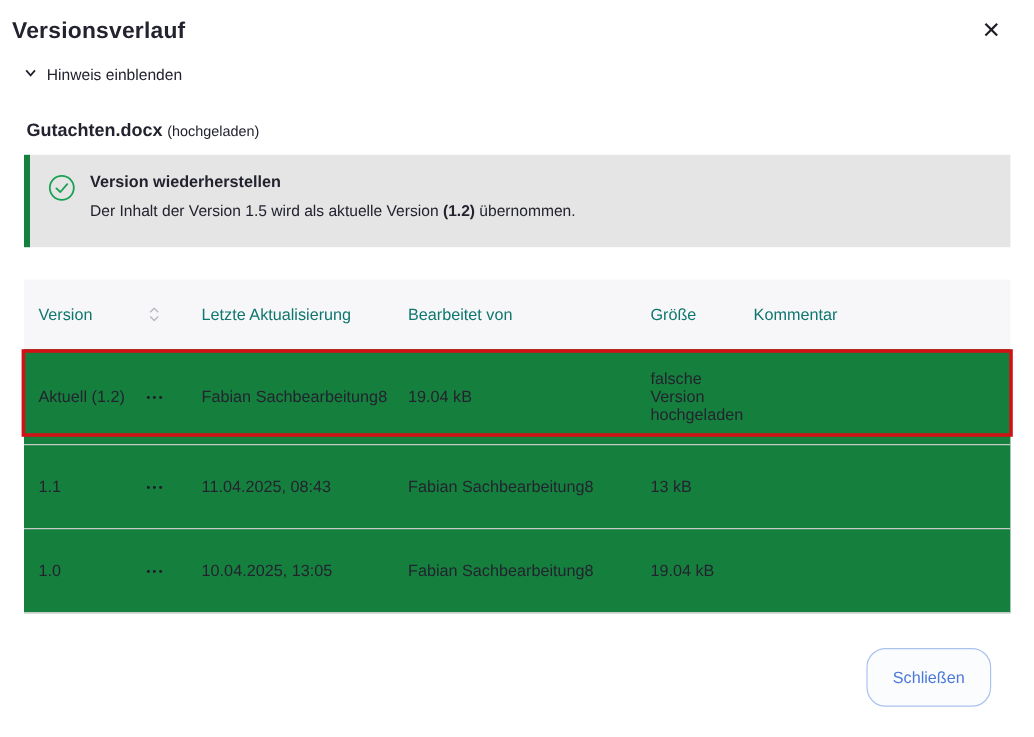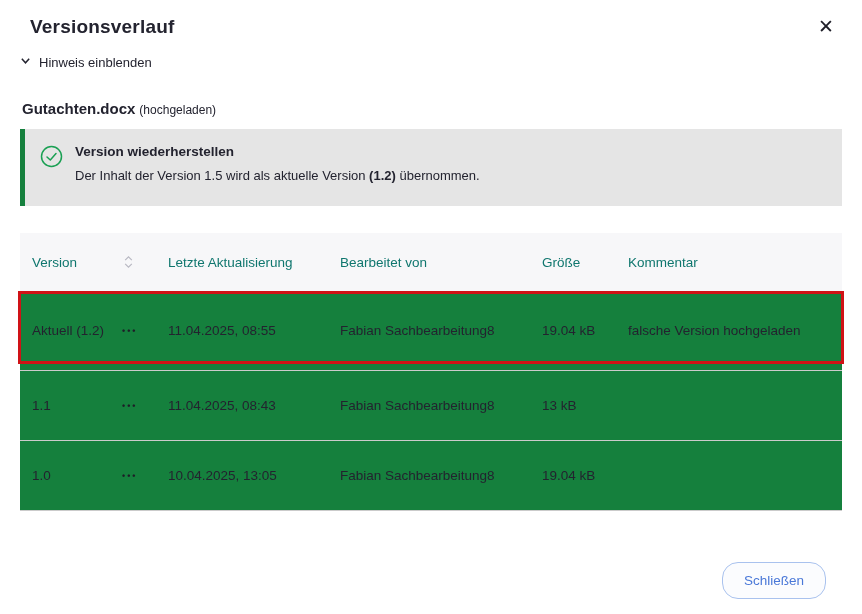--- a/index.html
+++ b/index.html
@@ -7,21 +7,21 @@
   .dialog {
     position:relative;
     width:862px; height:614px;
     background:#fff;
     font-family:"Liberation Sans", sans-serif;
     color:#23232f;
     overflow:hidden;
   }
   .dlg-header {
     display:flex; justify-content:space-between; align-items:center;
-    padding:15px 24px 0 30px;
+    padding:15px 24px 0 10px;
   }
   .dlg-title { font-size:19px; font-weight:700; letter-spacing:.2px; }
   .close-btn {
     background:none; border:none; cursor:pointer;
     font-size:19px; line-height:19px; color:#1d1d27; padding:2px 4px;
     font-family:"Liberation Sans", sans-serif;
   }
   .hint-toggle {
     display:flex; align-items:flex-start; gap:8px;
     margin:17px 0 0 20px;
@@ -66,22 +66,22 @@
   .hcell { display:flex; align-items:center; color:#0f766e; }
   .sort-icon { display:flex; flex-direction:column; gap:2px; margin-left:2px; }
   .sort-icon svg { width:9px; height:5px; stroke:#b8b8c2; stroke-width:1.4; fill:none; }
   .menu-btn {
     background:none; border:none; cursor:pointer;
     font-size:9px; letter-spacing:2px; font-weight:700; color:#1d1d27;
     text-align:left; padding:0; line-height:10px;
     font-family:"Liberation Sans", sans-serif;
   }
   .close-action {
-    position:absolute; right:36px; bottom:15px;
-    height:37px; padding:0 21px;
+    position:absolute; right:36px; bottom:25px;
+    height:49px; padding:0 21px;
     border-radius:16px;
     background:#fbfcfe;
     border:1px solid #a9c2ee;
     color:#4a78d8;
     font-size:13.5px;
     font-family:"Liberation Sans", sans-serif;
     cursor:pointer;
   }
 </style>
 </head>
@@ -134,21 +134,20 @@
       </div>
       <div class="hcell">Letzte Aktualisierung</div>
       <div class="hcell">Bearbeitet von</div>
       <div class="hcell">Größe</div>
       <div class="hcell">Kommentar</div>
     </div>
 
     <div class="trow tbodyrow first highlight">
       <div>Aktuell (1.2)</div>
       <button class="menu-btn">•••</button>
-      <div>11.04.2025, 08:55</div>
       <div>Fabian Sachbearbeitung8</div>
       <div>19.04 kB</div>
       <div>falsche Version hochgeladen</div>
     </div>
 
     <div class="trow tbodyrow">
       <div>1.1</div>
       <button class="menu-btn">•••</button>
       <div>11.04.2025, 08:43</div>
       <div>Fabian Sachbearbeitung8</div>

